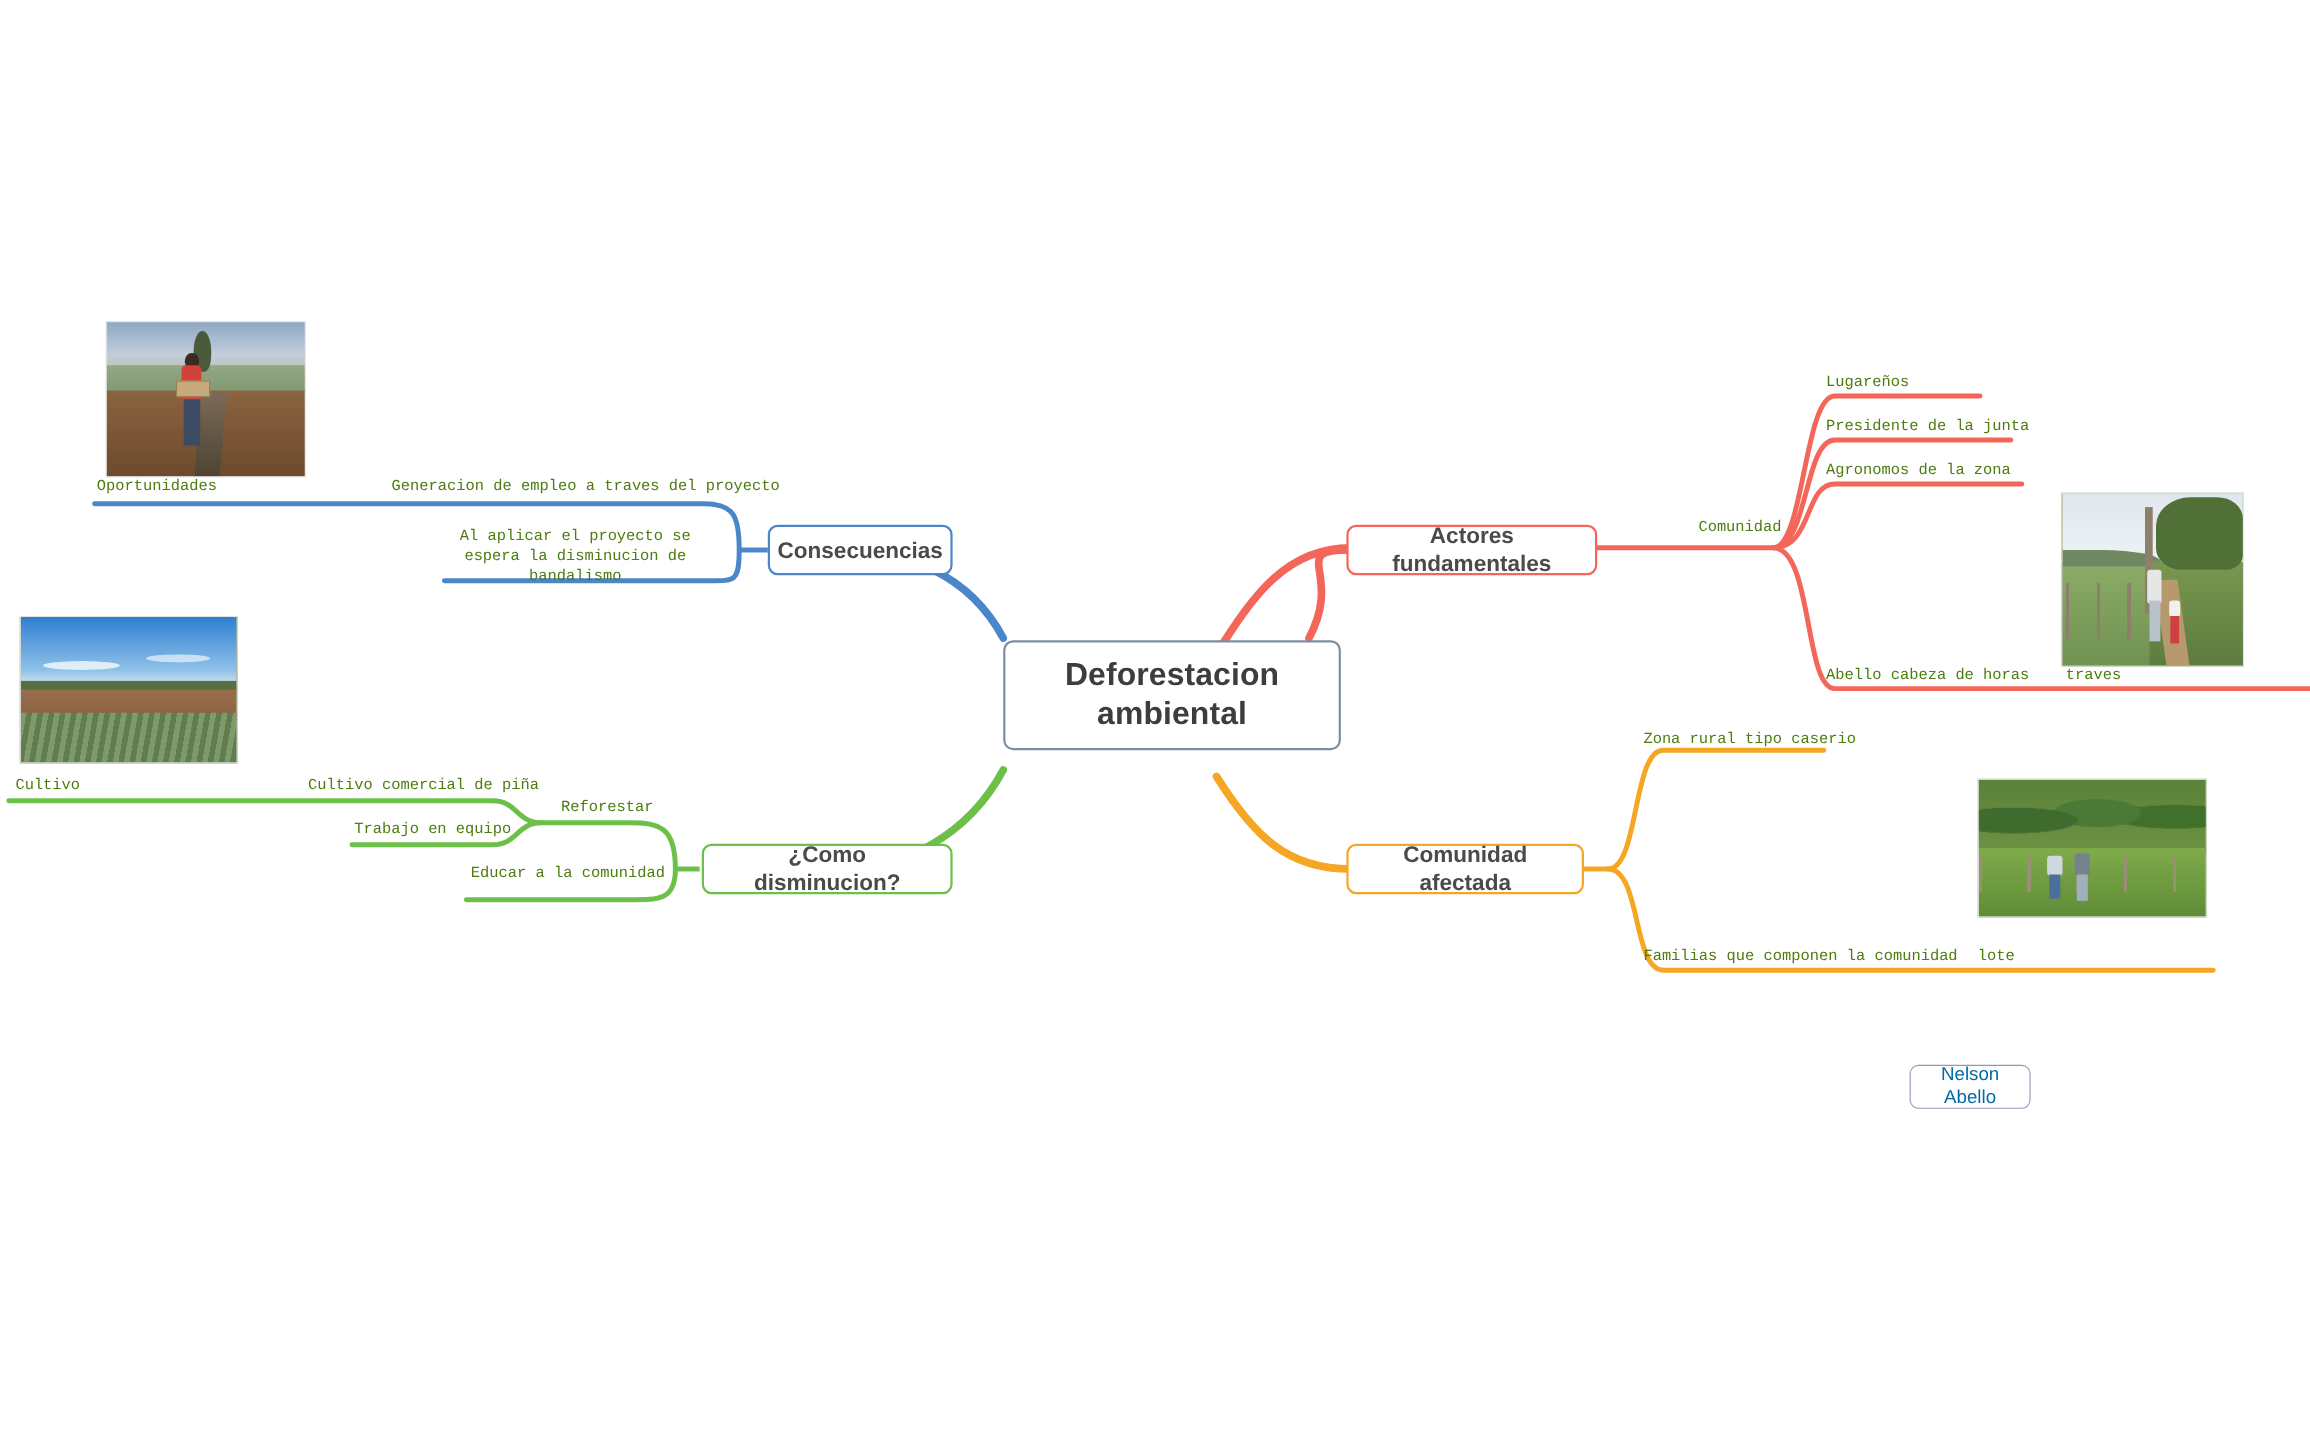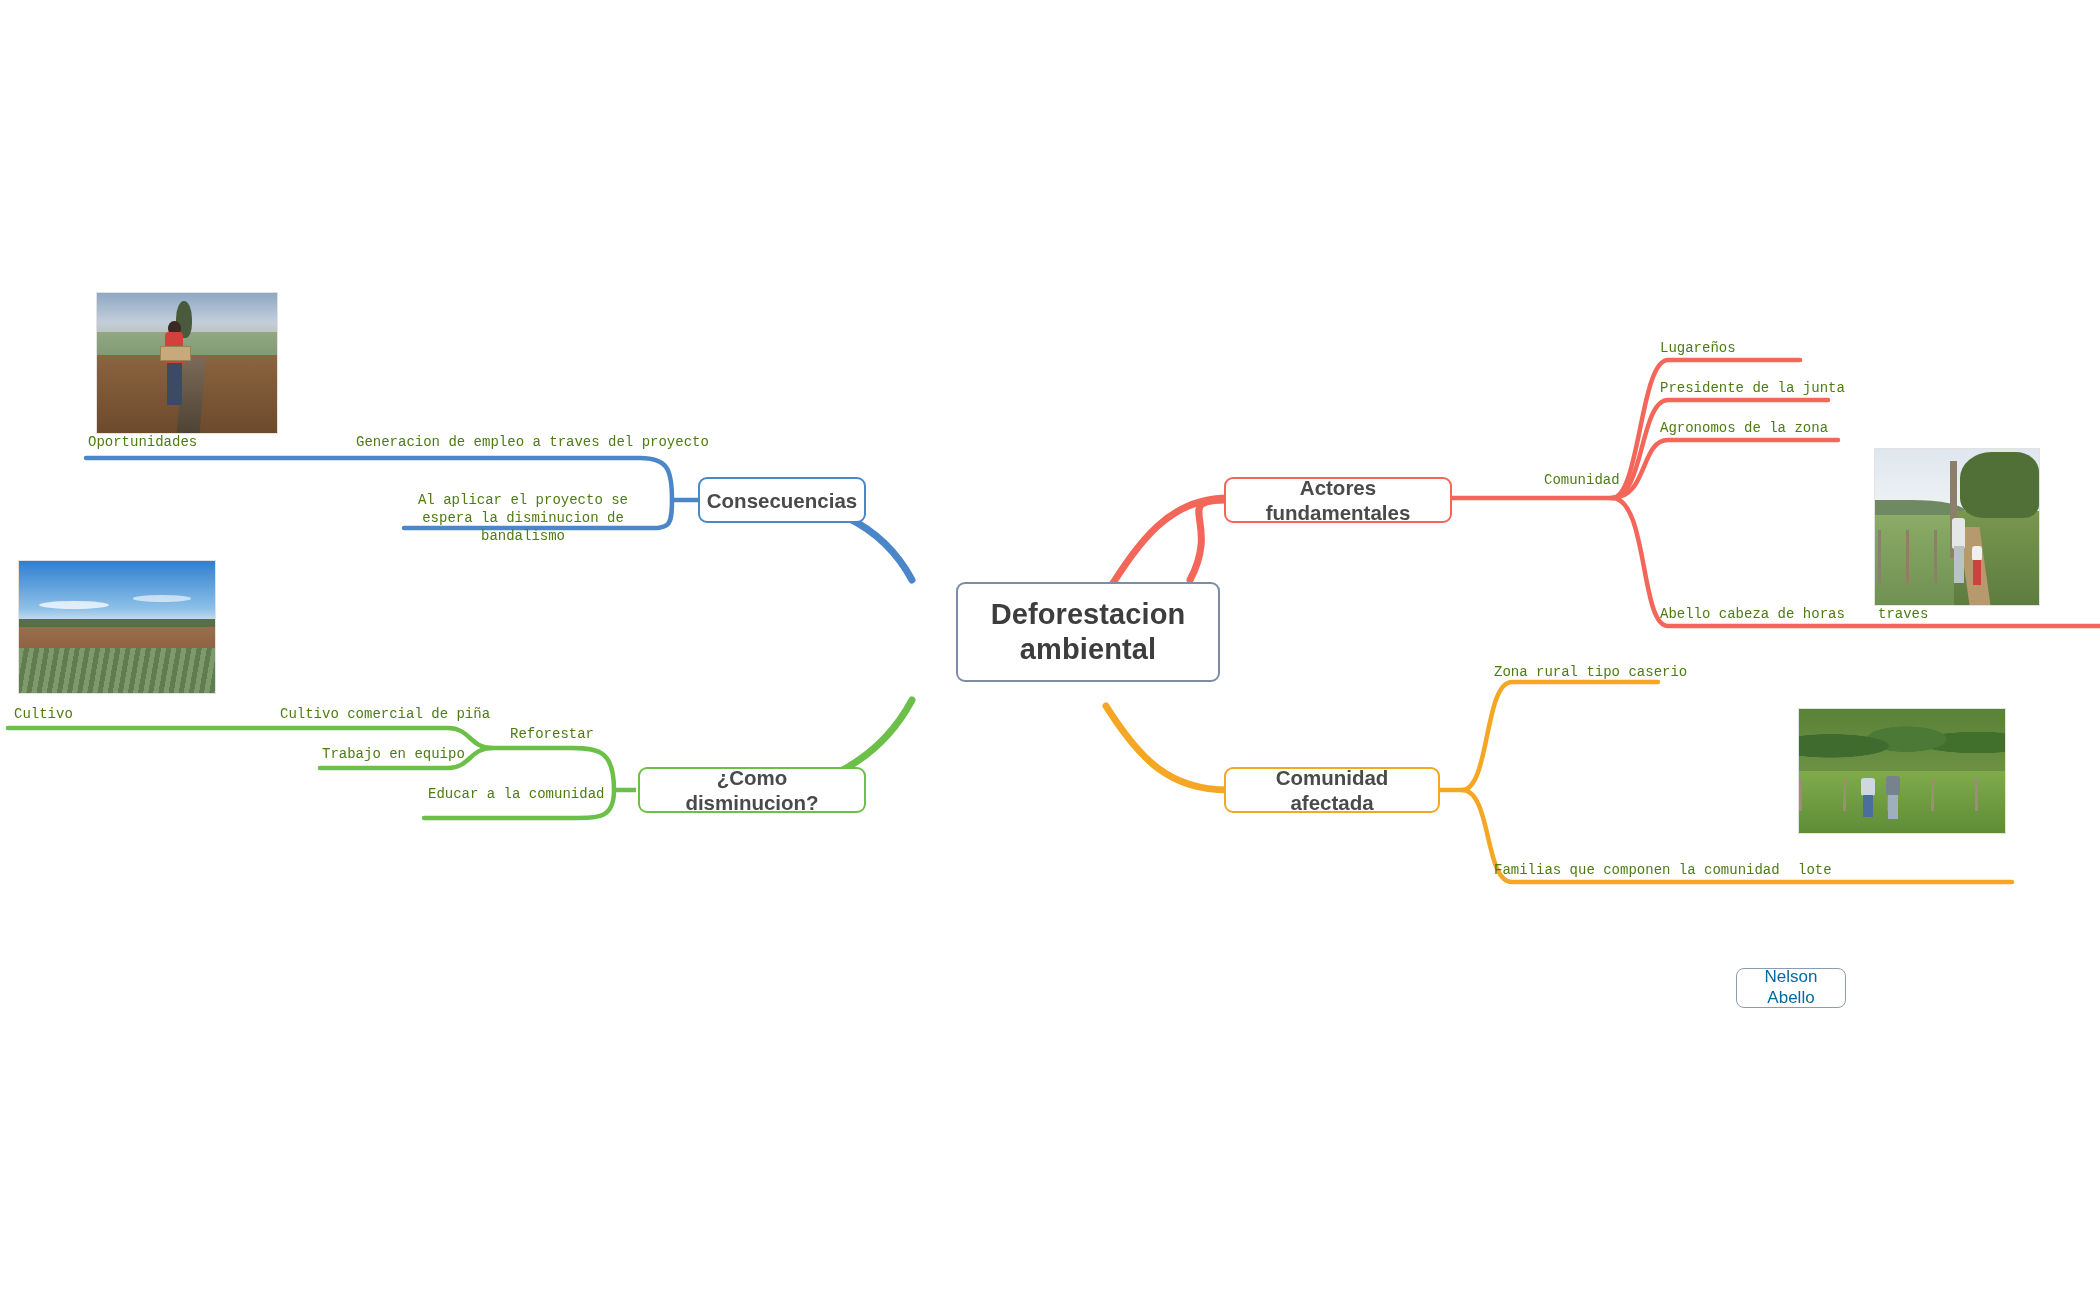--- a/index.html
+++ b/index.html
@@ -72,21 +72,21 @@
   .leaf {
     position: absolute;
     font-size: 14px;
     font-weight: 400;
     color: #4d7c0f;
     white-space: nowrap;
     line-height: 1.28;
     font-family: Liberation Mono, monospace;
   }
   .leaf.wrap { white-space: normal; }
-  .leaf.center { text-align: center; margin-top: 12px; }
+  .leaf.center { text-align: center; }
 
   
   .photo {
     position: absolute;
     overflow: hidden;
     background: #cfd6cd;
     border: 1px solid #e2e2e2;
   }
   .photo i {
     position: absolute;
@@ -222,21 +222,21 @@
     <i class="sky"></i>
       <i class="canopy"></i>
       <i class="grass"></i>
       <i class="posts"></i>
     <i class="m1"></i>
       <i class="m1l"></i>
       <i class="m2"></i>
       <i class="m2l"></i>
   </div>
 
-  <div class="node node-root" style="left:956px; top:582px; width:264px; height:100px;">
+  <div class="node node-root" style="left:912px; top:582px; width:307px; height:100px;">
     <span>Deforestacion ambiental</span>
   </div>
 
   <div class="node node-branch b-blue" style="left:698px; top:477px; width:168px; height:46px;">
     <span>Consecuencias</span>
   </div>
 
   <div class="node node-branch b-red" style="left:1224px; top:477px; width:228px; height:46px;">
     <span>Actores fundamentales</span>
   </div>

